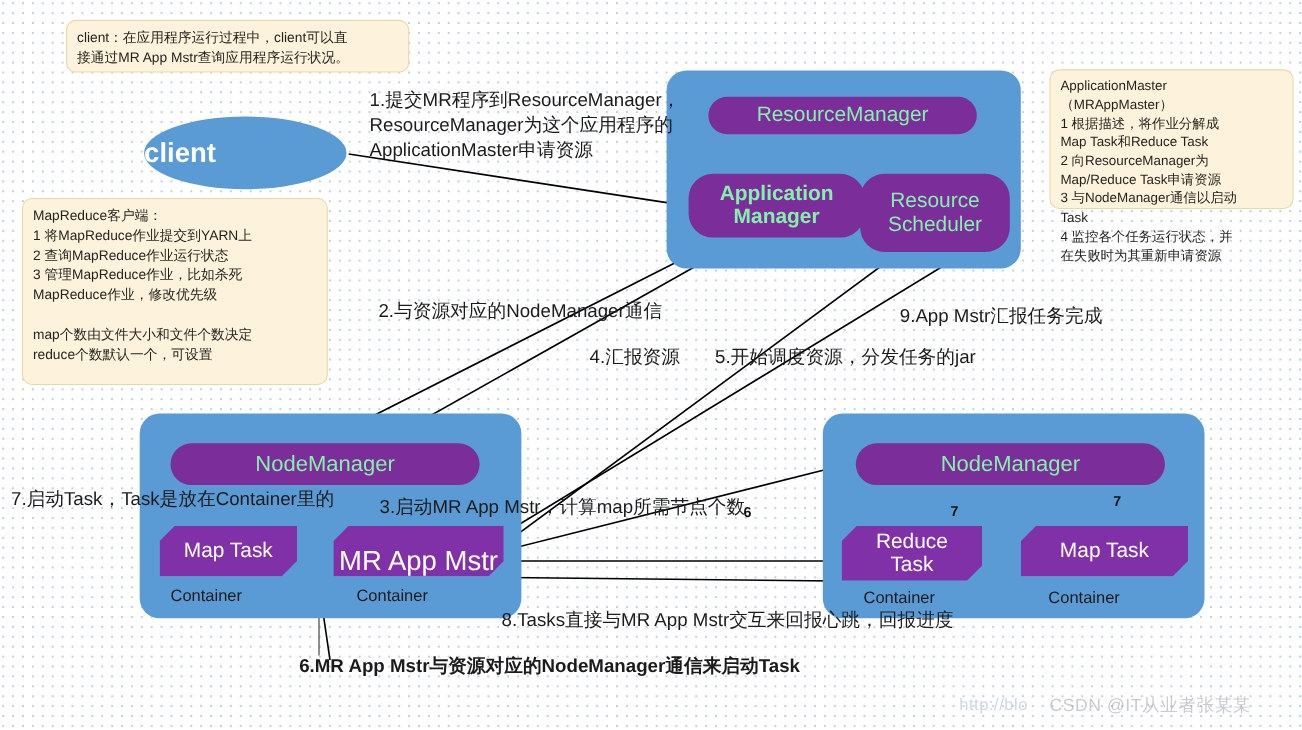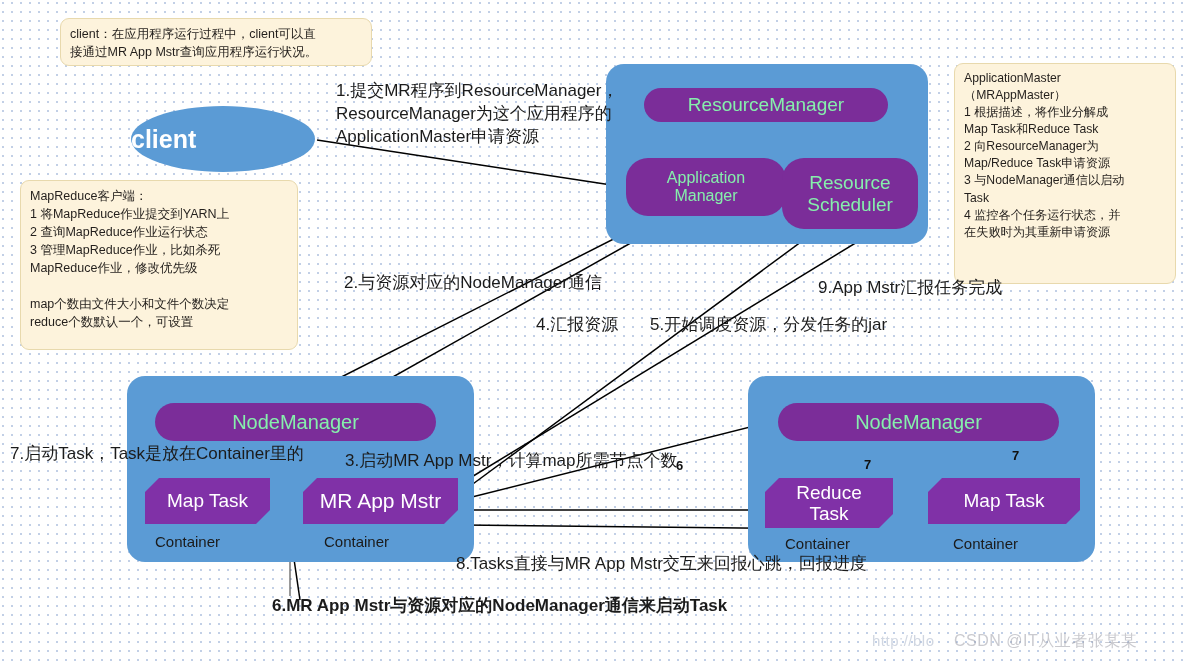--- a/index.html
+++ b/index.html
@@ -145,58 +145,58 @@
 
   <div class="note" style="left:20px;top:180px;width:278px;height:170px;">MapReduce客户端：
 1 将MapReduce作业提交到YARN上
 2 查询MapReduce作业运行状态
 3 管理MapReduce作业，比如杀死
 MapReduce作业，修改优先级
 
 map个数由文件大小和文件个数决定
 reduce个数默认一个，可设置</div>
 
-  <div class="note" style="left:954px;top:63px;width:222px;height:221px;font-size:12.2px;line-height:1.40;">ApplicationMaster
+  <div class="note" style="left:954px;top:63px;width:222px;height:127px;font-size:12.2px;line-height:1.40;">ApplicationMaster
 （MRAppMaster）
 1 根据描述，将作业分解成
 Map Task和Reduce Task
 2 向ResourceManager为
 Map/Reduce Task申请资源
 3 与NodeManager通信以启动
 Task
 4 监控各个任务运行状态，并
 在失败时为其重新申请资源</div>
 
   <div class="ellipse" style="left:131px;top:106px;width:184px;height:66px;font-size:25px;">
     <span>client</span>
   </div>
 
   <div class="node-box" style="left:606px;top:64px;width:322px;height:180px;"></div>
   <div class="pill" style="left:644px;top:88px;width:244px;height:34px;font-size:19px;">
     <span>ResourceManager</span>
   </div>
-  <div class="pill" style="left:626px;top:158px;width:160px;height:58px;font-size:16px;white-space:pre-line;">
+  <div class="pill" style="left:626px;top:158px;width:160px;height:58px;font-size:19px;white-space:pre-line;font-weight:bold;">
     <span>Application
 Manager</span>
   </div>
   <div class="pill" style="left:782px;top:158px;width:136px;height:71px;font-size:19px;white-space:pre-line;">
     <span>Resource
 Scheduler</span>
   </div>
 
   <div class="node-box" style="left:127px;top:376px;width:347px;height:186px;"></div>
   <div class="pill" style="left:155px;top:403px;width:281px;height:38px;font-size:20px;">
     <span>NodeManager</span>
   </div>
   <div class="oct" style="left:145px;top:478px;width:125px;height:46px;font-size:19px;">
     <span>Map Task</span>
   </div>
   <div class="caption" style="left:155px;top:533px;">Container</div>
 
-  <div class="oct" style="left:303px;top:478px;width:155px;height:46px;font-size:21px;">
+  <div class="oct" style="left:303px;top:478px;width:155px;height:46px;font-size:25px;align-items:flex-end;">
     <span>MR App Mstr</span>
   </div>
   <div class="caption" style="left:324px;top:533px;">Container</div>
 
   <div class="node-box" style="left:748px;top:376px;width:347px;height:186px;"></div>
   <div class="pill" style="left:778px;top:403px;width:281px;height:38px;font-size:20px;">
     <span>NodeManager</span>
   </div>
   <div class="oct" style="left:765px;top:478px;width:128px;height:50px;font-size:19px;white-space:pre-line;">
     <span>Reduce

